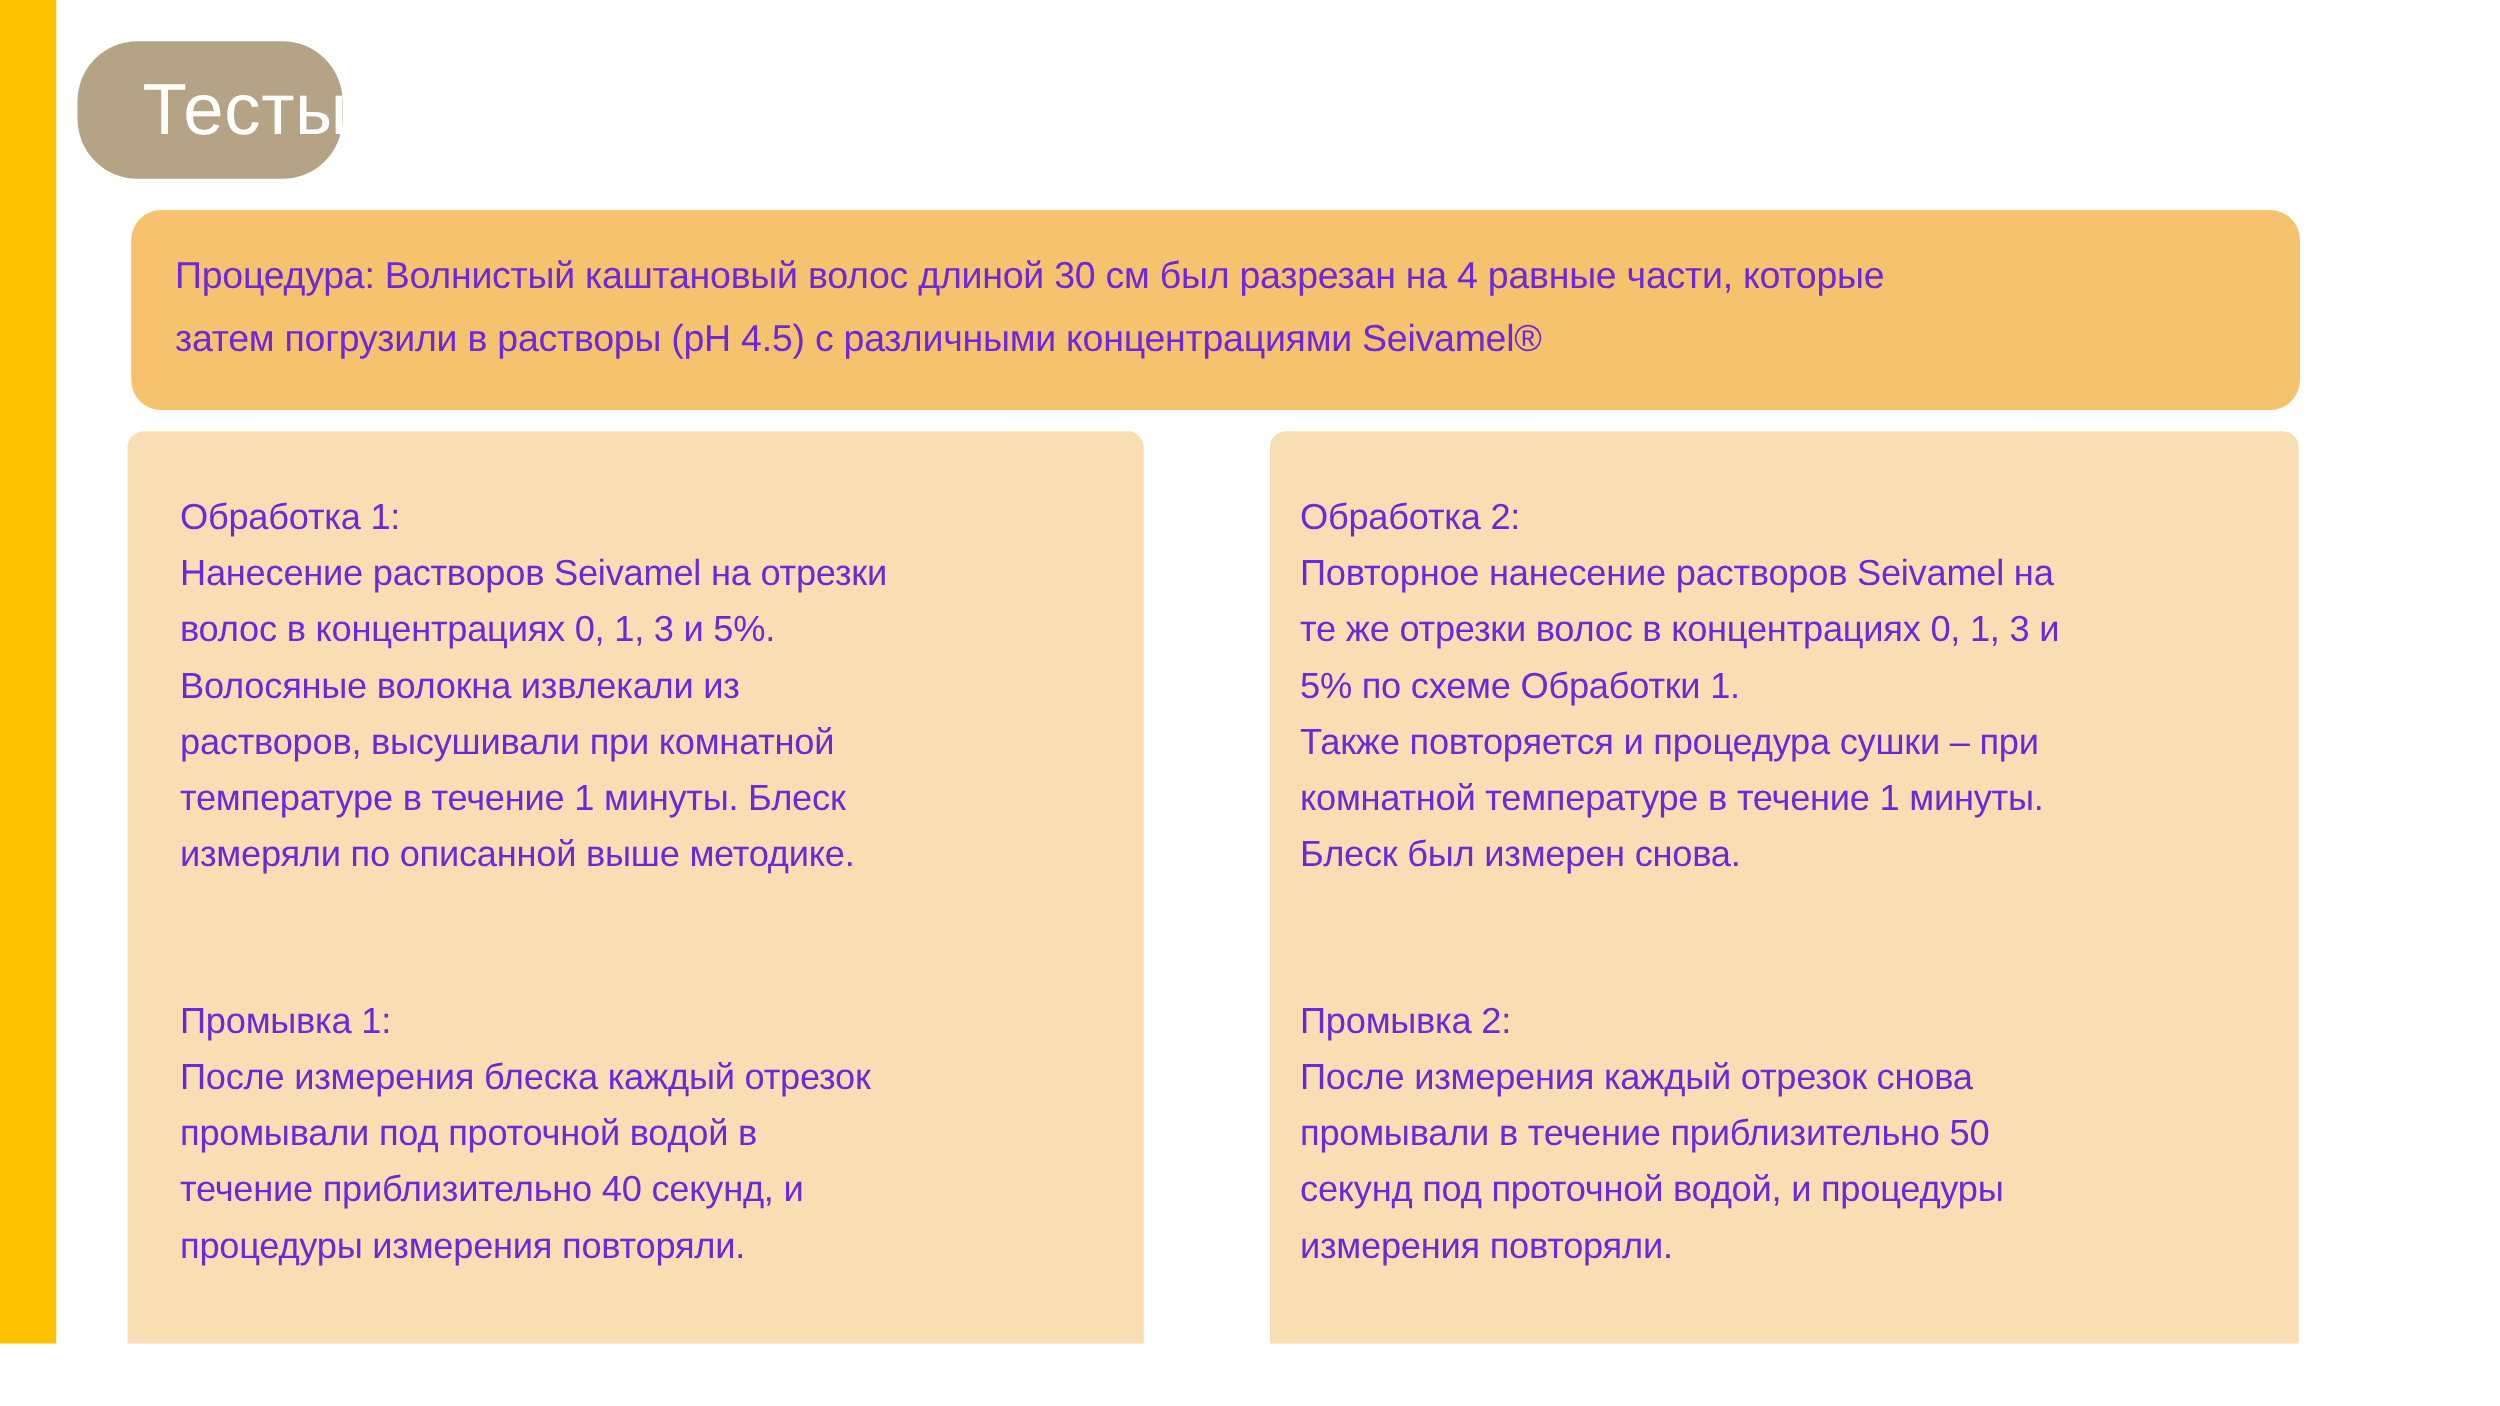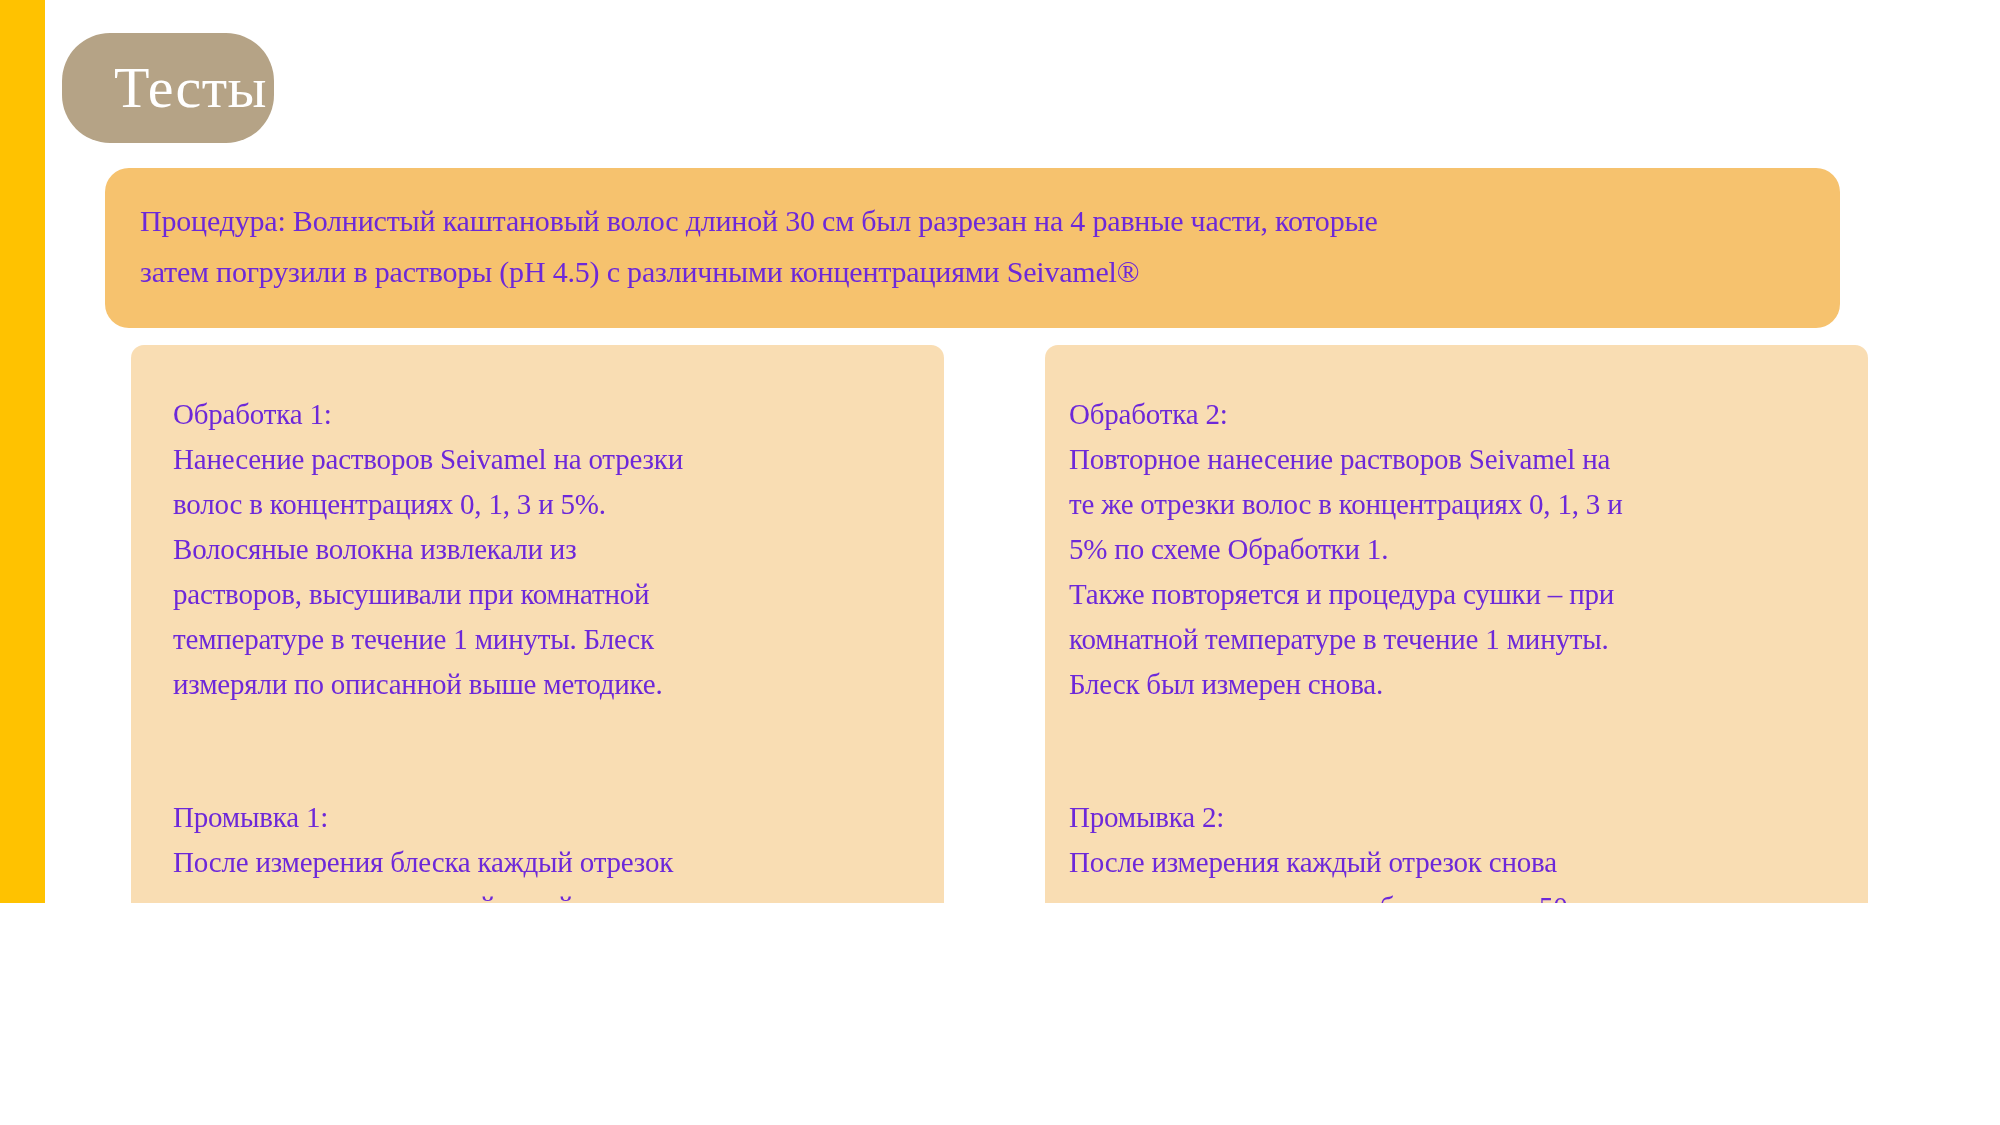--- a/index.html
+++ b/index.html
@@ -3,24 +3,24 @@
 <meta charset="utf-8">
 <style>
   html, body {
     margin: 0;
     padding: 0;
     background: #FFFFFF;
   }
   .slide {
     position: relative;
     width: 2000px;
-    height: 903px;
+    height: 1075px;
     background: #FFFFFF;
     overflow: hidden;
-    font-family: Liberation Serif, serif;
+    font-family: Liberation Sans, sans-serif;
   }
   .accent-bar {
     position: absolute;
     left: 0;
     top: 0;
     width: 45px;
     height: 1125px;
     background: #FFC200;
   }
   .title-pill {
@@ -57,21 +57,20 @@
     font-size: 30px;
     line-height: 51px;
   }
   .panel {
     position: absolute;
     top: 345px;
     height: 740px;
     border-radius: 13px;
     background: #F9DDB3;
     box-sizing: border-box;
-    margin-left: 29px;
   }
   .panel-left {
     left: 102px;
     width: 813px;
     padding: 47px 40px 0 42px;
   }
   .panel-right {
     left: 1016px;
     width: 823px;
     padding: 47px 36px 0 24px;

